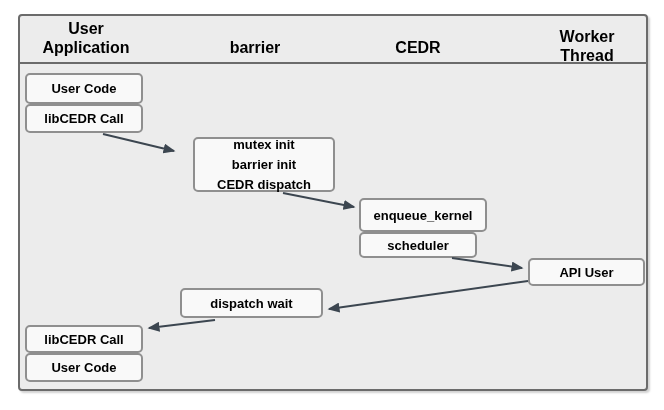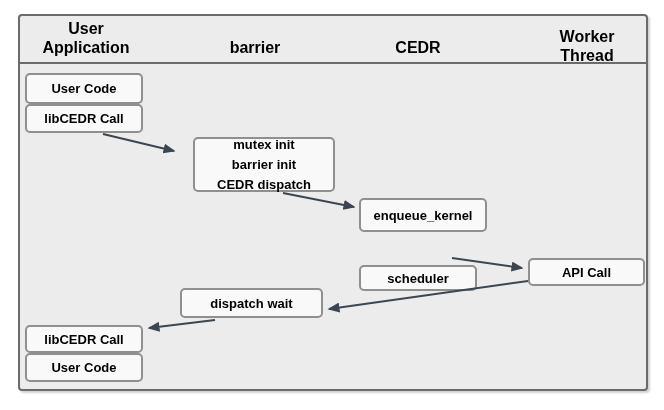--- a/index.html
+++ b/index.html
@@ -70,21 +70,21 @@
     font-size: 13px;
     font-weight: bold;
     line-height: 15px;
     color: var(--text-color);
     white-space: pre-line;
   }
   #node-user-code-top      { left: 25px;  top: 73px;  width: 118px; height: 31px; }
   #node-libcedr-call-top   { left: 25px;  top: 104px; width: 118px; height: 29px; }
   #node-init-dispatch      { left: 193px; top: 137px; width: 142px; height: 55px; line-height: 20px; }
   #node-enqueue-kernel     { left: 359px; top: 198px; width: 128px; height: 34px; }
-  #node-scheduler          { left: 359px; top: 232px; width: 118px; height: 26px; margin-top: 33px; }
+  #node-scheduler          { left: 359px; top: 232px; width: 118px; height: 26px; }
   #node-api-impl           { left: 528px; top: 258px; width: 117px; height: 28px; }
   #node-barrier-wait       { left: 180px; top: 288px; width: 143px; height: 30px; }
   #node-libcedr-call-bottom{ left: 25px;  top: 325px; width: 118px; height: 28px; }
   #node-user-code-bottom   { left: 25px;  top: 353px; width: 118px; height: 29px; }
   #arrow-layer {
     position: absolute;
     left: 0; top: 0;
     width: 664px; height: 410px;
     pointer-events: none;
   }
@@ -107,21 +107,21 @@
   <div class="lane lane-cedr">CEDR</div>
   <div class="lane lane-worker">Worker Thread</div>
 
   <div class="node" id="node-user-code-top">User Code</div>
   <div class="node" id="node-libcedr-call-top">libCEDR Call</div>
   <div class="node" id="node-init-dispatch">mutex init
 barrier init
 CEDR dispatch</div>
   <div class="node" id="node-enqueue-kernel">enqueue_kernel</div>
   <div class="node" id="node-scheduler">scheduler</div>
-  <div class="node" id="node-api-impl">API Call</div>
+  <div class="node" id="node-api-impl">API User</div>
   <div class="node" id="node-barrier-wait">dispatch wait</div>
   <div class="node" id="node-libcedr-call-bottom">libCEDR Call</div>
   <div class="node" id="node-user-code-bottom">User Code</div>
 
   <svg id="arrow-layer" viewBox="0 0 664 410" xmlns="http://www.w3.org/2000/svg">
     <defs>
       <marker id="ah" markerUnits="userSpaceOnUse" markerWidth="13" markerHeight="10" refX="10.5" refY="5" orient="auto">
         <path d="M0,0 L12,5 L0,10 z" style="fill: var(--arrow-color);"></path>
       </marker>
     </defs>

